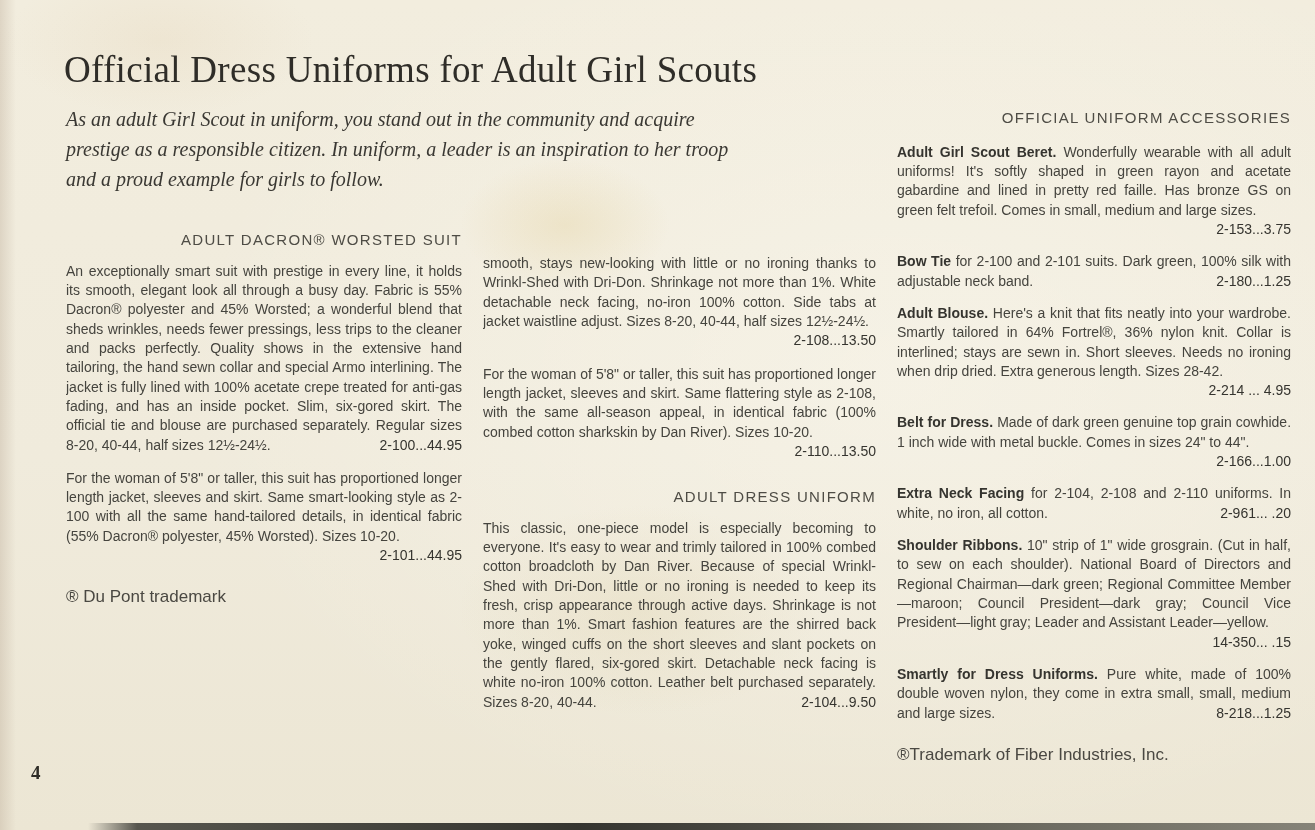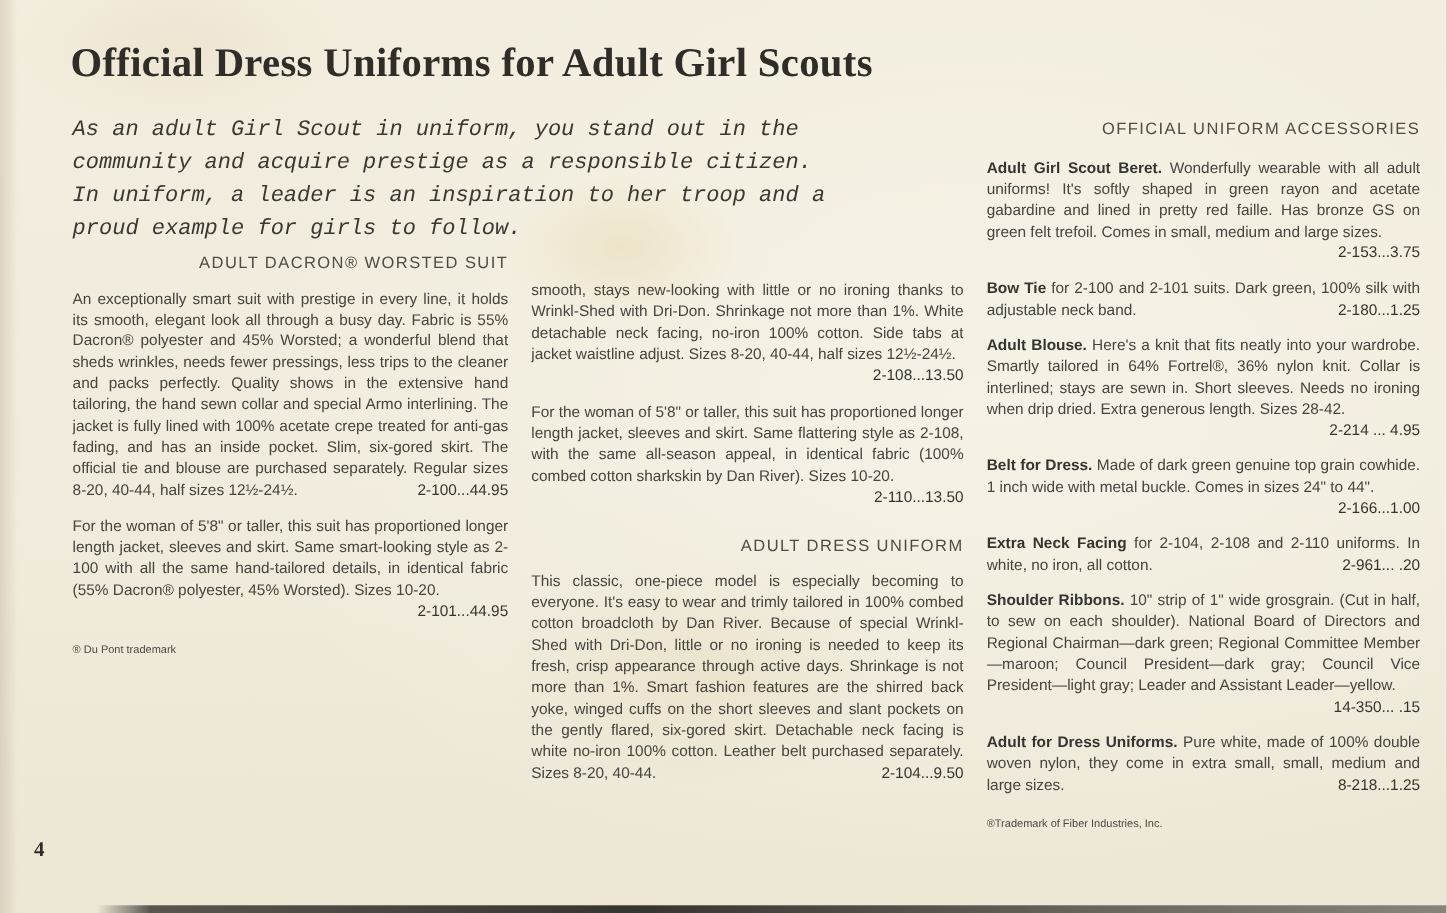--- a/index.html
+++ b/index.html
@@ -23,47 +23,47 @@
     position: absolute; left: 0; top: 0; bottom: 0; width: 16px;
     background: linear-gradient(90deg, rgba(170,150,130,0.28), rgba(170,150,130,0));
   }
   .scan-edge {
     position: absolute; bottom: 0; left: 88px; right: 0; height: 7px;
     background: linear-gradient(90deg,
       rgba(50,50,45,0) 0%, rgba(50,50,45,0.8) 4%,
       rgba(38,38,34,0.92) 40%, rgba(55,55,48,0.7) 78%, rgba(50,50,45,0.55) 100%);
   }
   .title {
-    position: absolute; left: 64px; top: 36px;
+    position: absolute; left: 64px; top: 48px;
     font-family: "Liberation Serif", serif;
-    font-size: 37px; font-weight: 700; color: #2f2d28; letter-spacing: 0.3px;
+    font-size: 37px; font-weight: 400; color: #2f2d28; letter-spacing: 0.3px;
   }
   .intro {
     position: absolute; left: 66px; top: 104px; width: 690px;
-    font-family: Liberation Mono, monospace; font-style: italic;
+    font-family: Liberation Serif, serif; font-style: italic;
     font-size: 20px; line-height: 1.5; color: #3a3833;
   }
   .col {
     position: absolute;
     font-size: 14px; line-height: 1.38; text-align: justify;
   }
   .col1 { left: 66px;  top: 230px; width: 396px; }
   .col2 { left: 483px; top: 254px; width: 393px; }
   .col3 { left: 897px; top: 108px; width: 394px; }
   h2.sec {
     font-size: 15px; font-weight: 400; letter-spacing: 1.3px;
     color: #4e4c45; margin: 26px 0 11px; text-align: right;
   }
   h2.sec.first { margin-top: 0; }
   .col3 h2.sec { margin-bottom: 14px; }
   p.body { margin: 0 0 14px; overflow: hidden; }
   .col3 p.body { margin-bottom: 13px; }
   .price { float: right; font-weight: 400; color: #35342f; padding-left: 12px; }
   .lead  { font-weight: 700; color: #35342f; }
-  .footnote { margin-top: 20px; font-size: 10px; text-align: left; color: #4a4842; }
+  .footnote { margin-top: 20px; font-size: 17px; text-align: left; color: #4a4842; }
   .pagenum {
     position: absolute; left: 31px; top: 762px;
     font-family: "Liberation Serif", serif;
     font-weight: 700; font-size: 19px; color: #2f2d28;
   }
 </style>
 </head>
 <body>
 
 <div class="page">
@@ -103,21 +103,21 @@
     <p class="body"><b class="lead">Bow Tie</b> <span>for 2-100 and 2-101 suits. Dark green, 100% silk with adjustable neck band.</span><span class="price">2-180...1.25</span></p>
 
     <p class="body"><b class="lead">Adult Blouse.</b> <span>Here's a knit that fits neatly into your wardrobe. Smartly tailored in 64% Fortrel®, 36% nylon knit. Collar is interlined; stays are sewn in. Short sleeves. Needs no ironing when drip dried. Extra generous length. Sizes 28-42.</span><span class="price">2-214 ... 4.95</span></p>
 
     <p class="body"><b class="lead">Belt for Dress.</b> <span>Made of dark green genuine top grain cowhide. 1 inch wide with metal buckle. Comes in sizes 24" to 44".</span><span class="price">2-166...1.00</span></p>
 
     <p class="body"><b class="lead">Extra Neck Facing</b> <span>for 2-104, 2-108 and 2-110 uniforms. In white, no iron, all cotton.</span><span class="price">2-961... .20</span></p>
 
     <p class="body"><b class="lead">Shoulder Ribbons.</b> <span>10" strip of 1" wide grosgrain. (Cut in half, to sew on each shoulder). National Board of Directors and Regional Chairman—dark green; Regional Committee Member—maroon; Council President—dark gray; Council Vice President—light gray; Leader and Assistant Leader—yellow.</span><span class="price">14-350... .15</span></p>
 
-    <p class="body"><b class="lead">Adult for Dress Uniforms.</b> <span>Pure white, made of 100% double woven nylon, they come in extra small, small, medium and large sizes.</span><span class="price">8-218...1.25</span></p>
+    <p class="body"><b class="lead">Smartly for Dress Uniforms.</b> <span>Pure white, made of 100% double woven nylon, they come in extra small, small, medium and large sizes.</span><span class="price">8-218...1.25</span></p>
 
     <p class="footnote">®Trademark of Fiber Industries, Inc.</p>
   </div>
 
   <div class="pagenum">4</div>
 
   <div class="scan-edge"></div>
 </div>
 
 </body></html>

